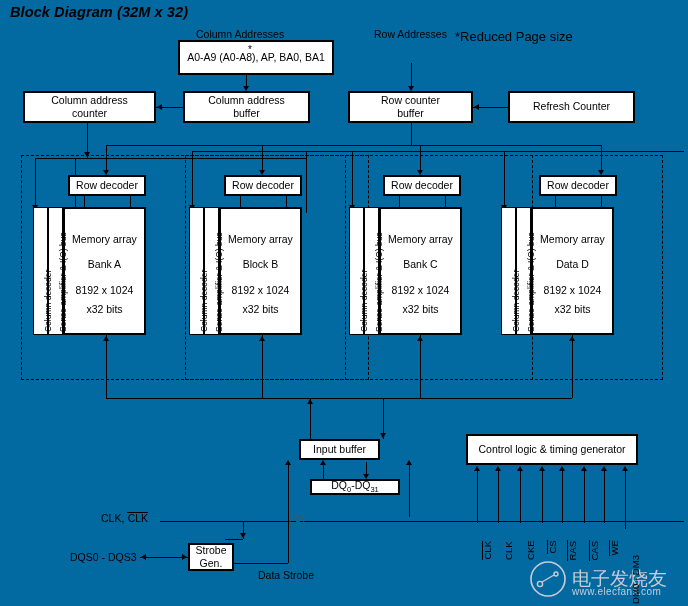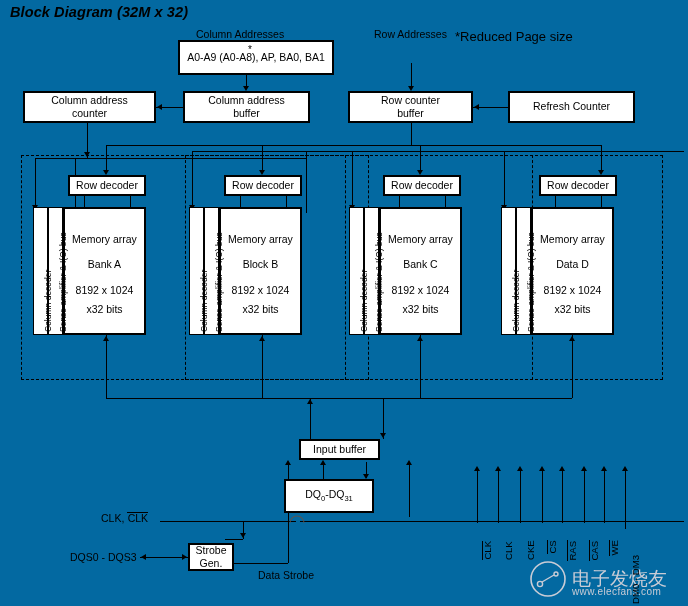--- a/index.html
+++ b/index.html
@@ -320,36 +320,39 @@
   <div class="v" style="left:310px; top:398px; height:41px;"></div>
   <div class="arr arr-u" style="left:307px; top:399px;"></div>
 
   <div class="v" style="left:383px; top:398px; height:41px;"></div>
   <div class="arr arr-d" style="left:380px; top:433px;"></div>
 
   <div class="abs box" style="left:267px; top:439px; width:81px; height:21px;margin-left:32px;">
     <span>Input buffer</span>
   </div>
 
-  <div class="abs box" style="left:284px; top:479px; width:90px; height:34px;">
+  <div class="abs box" style="left:310px; top:479px; width:90px; height:16px;">
     <span><span>DQ</span><sub>0</sub><span>-DQ</span><sub>31</sub></span>
   </div>
 
   <div class="v" style="left:323px; top:462px; height:18px;"></div>
   <div class="arr arr-u" style="left:320px; top:460px;"></div>
 
   <div class="v" style="left:366px; top:462px; height:16px;"></div>
   <div class="arr arr-d" style="left:363px; top:474px;"></div>
 
   <div class="v" style="left:288px; top:462px; height:55px;"></div>
   <div class="arr arr-u" style="left:285px; top:460px;"></div>
 
   <div class="v" style="left:409px; top:462px; height:55px;"></div>
   <div class="arr arr-u" style="left:406px; top:460px;"></div>
 
+  <div class="abs box" style="left:466px; top:434px; width:172px; height:31px;">
+    <span>Control logic &amp; timing generator</span>
+  </div>
 
   <div class="v" style="left:477px; top:471px; height:52px;"></div>
   <div class="arr arr-u" style="left:474px; top:466px;"></div>
   <div class="vlabel vlabel9" style="left:482px; top:560px;"><span class="ovl">CLK</span></div>
 
   <div class="v" style="left:498px; top:471px; height:52px;"></div>
   <div class="arr arr-u" style="left:495px; top:466px;"></div>
   <div class="vlabel vlabel9" style="left:503px; top:560px;">CLK</div>
 
   <div class="v" style="left:520px; top:471px; height:52px;"></div>

